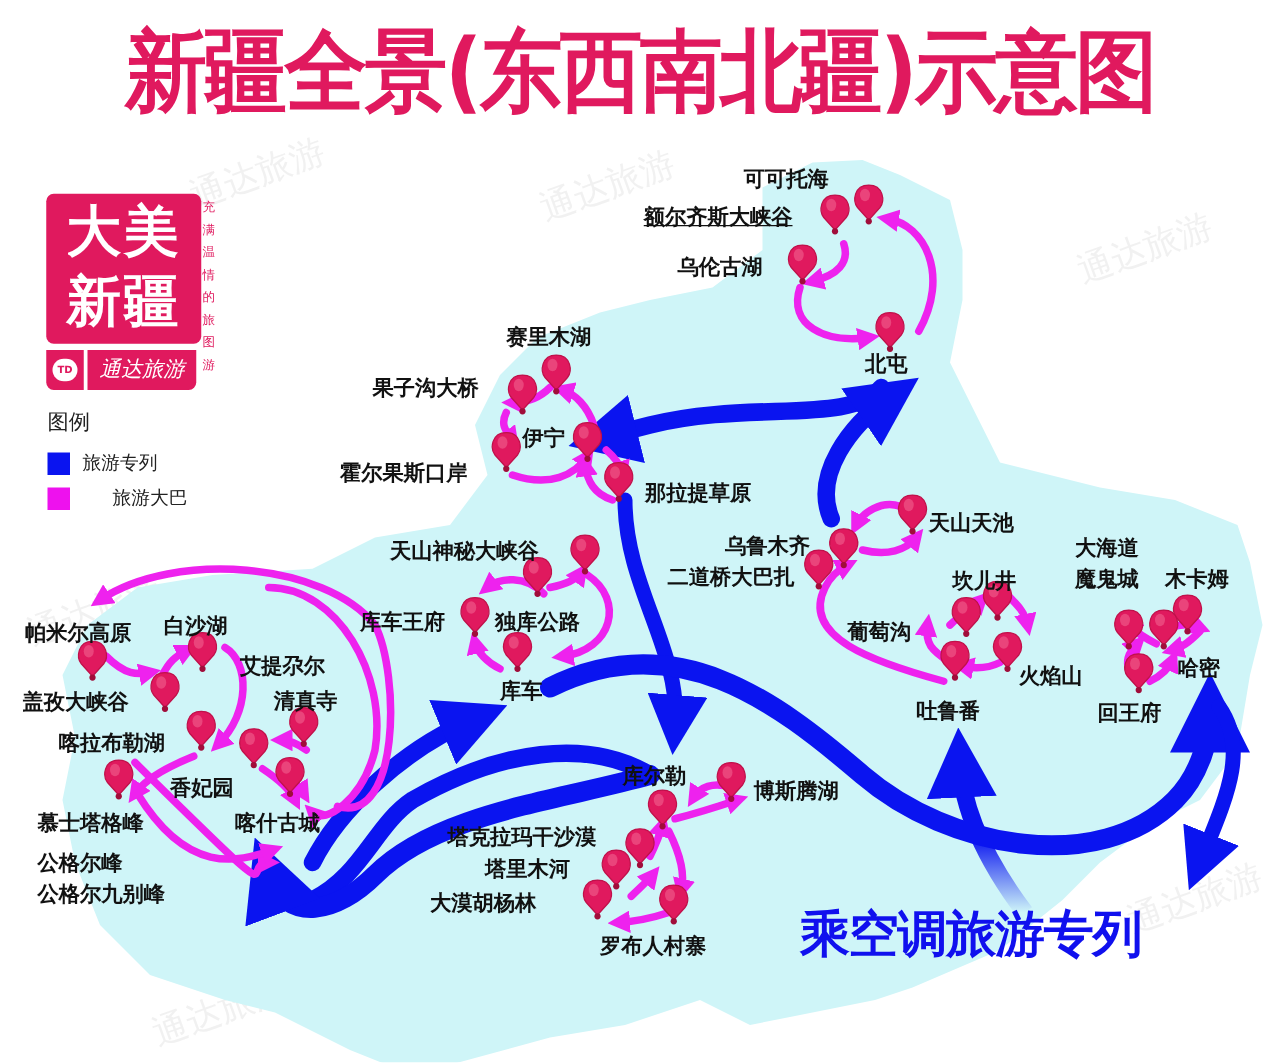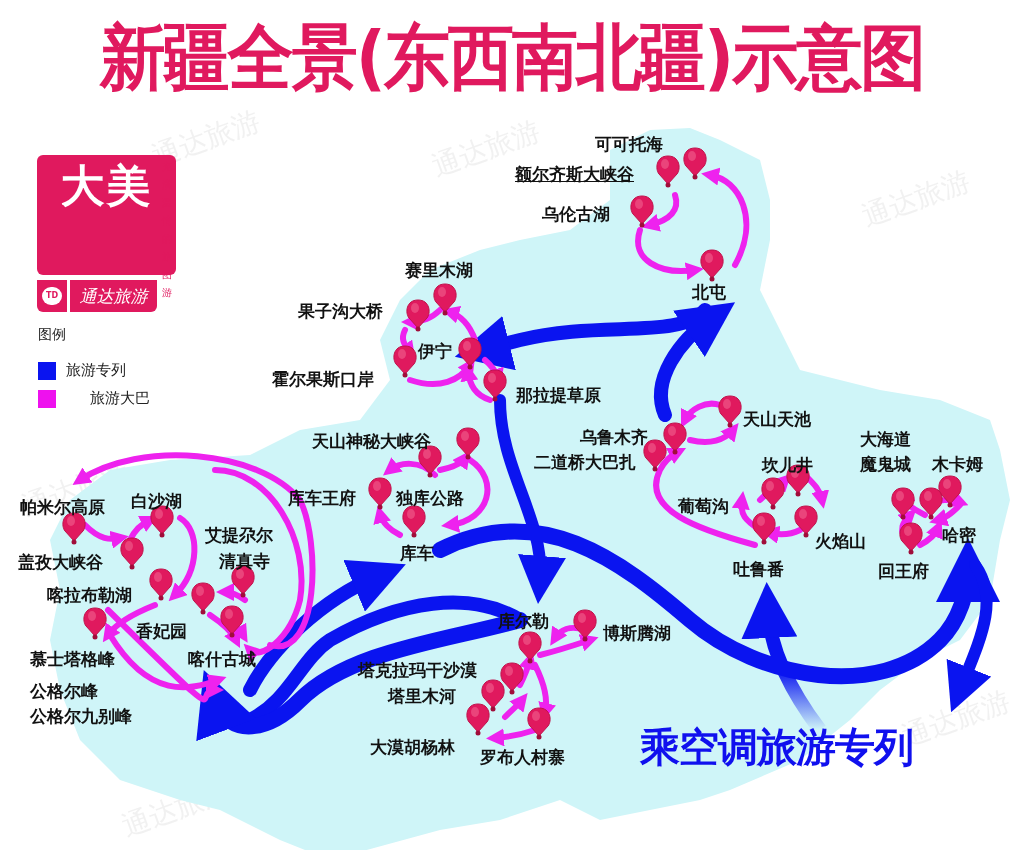--- a/index.html
+++ b/index.html
@@ -1,26 +1,26 @@
 <!DOCTYPE html>
 <html><head>
 <meta charset="utf-8">
 <style>
   html, body { margin:0; padding:0; background:#ffffff; }
   body { width:1024px; height:850px; position:relative; overflow:hidden; font-family:"DejaVu Sans", sans-serif; }
   .title { position:absolute; left:0; top:18px; width:1024px; text-align:center; font-size:66px; font-weight:bold; color:#e0195e; letter-spacing:-2px; line-height:80px; transform:scaleY(1.08); }
   .map-svg { position:absolute; left:0; top:0; }
-  .logo { position:absolute; left:37px; top:155px; width:139px; height:120px; background:#e0195e; border-radius:6px; color:#fff; font-size:44px; font-weight:bold; line-height:50px; text-align:center; }
+  .logo { position:absolute; left:37px; top:155px; width:124px; height:120px; background:#e0195e; border-radius:6px; color:#fff; font-size:44px; font-weight:bold; line-height:50px; text-align:center; }
   .logo .row { display:block; letter-spacing:2px; margin-top:6px; }
   .logo-bar { position:absolute; left:37px; top:280px; width:120px; height:32px; }
   .logo-bar .icon { position:absolute; left:0; top:0; width:30px; height:32px; background:#e0195e; border-radius:0 0 0 6px; }
   .logo-bar .icon::after { content:"TD"; position:absolute; left:5px; top:7px; width:20px; height:18px; background:#fff; border-radius:9px; color:#e0195e; font-size:8px; font-weight:bold; text-align:center; line-height:18px; }
   .logo-bar .brand { position:absolute; left:33px; top:0; width:87px; height:32px; background:#e0195e; border-radius:0 0 6px 0; color:#fff; font-size:17px; font-style:italic; text-align:center; line-height:32px; }
   .slogan { position:absolute; left:162px; top:158px; width:14px; font-size:10px; color:#e0195e; line-height:18px; word-break:break-all; }
-  .legend-title { position:absolute; left:38px; top:326px; font-size:14px; color:#222; }
+  .legend-title { position:absolute; left:38px; top:326px; font-size:17px; color:#222; }
   .legend-item { position:absolute; left:38px; font-size:15px; color:#222; display:flex; align-items:center; }
   .legend-item .sw { width:18px; height:18px; margin-right:10px; }
   .lbl { position:absolute; font-size:17px; font-weight:bold; color:#111; white-space:nowrap; line-height:22px; }
   .big-blue { position:absolute; left:640px; top:720px; font-size:40px; font-weight:bold; color:#1010ee; letter-spacing:-1px; white-space:nowrap; }
   .wm { position:absolute; font-size:28px; color:rgba(180,180,180,0.18); transform:rotate(-20deg); white-space:nowrap; pointer-events:none; }
 </style>
 </head>
 <body>
 
 <div class="wm" style="left:150px;top:120px;">通达旅游</div>
@@ -148,20 +148,21 @@
     <use href="#pin" x="950" y="498"></use>
     <use href="#pin" x="931" y="510"></use>
     <use href="#pin" x="911" y="545"></use>
   </g>
 </svg>
 
 <div class="title">新疆全景(东西南北疆)示意图</div>
 
 <div class="logo">
   <span class="row">大美</span>
+  <span class="row">新疆</span>
 </div>
 <div class="logo-bar">
   <div class="icon"></div>
   <div class="brand">通达旅游</div>
 </div>
 <div class="slogan">充满温情的旅图游</div>
 
 <div class="legend-title">图例</div>
 <div class="legend-item" style="top:361px;">
   <span class="sw" style="background:#0a14f0;"></span>
@@ -184,33 +185,33 @@
 <div class="lbl" style="left:580px;top:426px;">乌鲁木齐</div>
 <div class="lbl" style="left:534px;top:451px;text-align:right;">二道桥大巴扎</div>
 <div class="lbl" style="left:743px;top:408px;">天山天池</div>
 <div class="lbl" style="left:312px;top:432px;font-family:Liberation Mono, monospace;">天山神秘大峡谷</div>
 <div class="lbl" style="left:288px;top:487px;">库车王府</div>
 <div class="lbl" style="left:396px;top:487px;">独库公路</div>
 <div class="lbl" style="left:400px;top:542px;">库车</div>
 <div class="lbl" style="left:20px;top:496px;">帕米尔高原</div>
 <div class="lbl" style="left:131px;top:490px;">白沙湖</div>
 <div class="lbl" style="left:18px;top:551px;">盖孜大峡谷</div>
-<div class="lbl" style="left:205px;top:524px;">艾提尕尔</div>
+<div class="lbl" style="left:192px;top:524px;font-family:Liberation Mono, monospace;">艾提尕尔</div>
 <div class="lbl" style="left:219px;top:550px;">清真寺</div>
 <div class="lbl" style="left:47px;top:584px;">喀拉布勒湖</div>
 <div class="lbl" style="left:136px;top:620px;">香妃园</div>
 <div class="lbl" style="left:30px;top:648px;">慕士塔格峰</div>
 <div class="lbl" style="left:188px;top:648px;">喀什古城</div>
 <div class="lbl" style="left:30px;top:680px;">公格尔峰</div>
 <div class="lbl" style="left:30px;top:705px;">公格尔九别峰</div>
 <div class="lbl" style="left:498px;top:610px;">库尔勒</div>
 <div class="lbl" style="left:603px;top:622px;">博斯腾湖</div>
 <div class="lbl" style="left:358px;top:659px;">塔克拉玛干沙漠</div>
 <div class="lbl" style="left:388px;top:685px;">塔里木河</div>
-<div class="lbl" style="left:370px;top:712px;margin-top:24px;">大漠胡杨林</div>
+<div class="lbl" style="left:344px;top:712px;">大漠胡杨林</div>
 <div class="lbl" style="left:480px;top:746px;">罗布人村寨</div>
 <div class="lbl" style="left:678px;top:495px;">葡萄沟</div>
 <div class="lbl" style="left:762px;top:454px;">坎儿井</div>
 <div class="lbl" style="left:815px;top:530px;">火焰山</div>
 <div class="lbl" style="left:733px;top:558px;">吐鲁番</div>
 <div class="lbl" style="left:860px;top:428px;">大海道</div>
 <div class="lbl" style="left:860px;top:453px;">魔鬼城</div>
 <div class="lbl" style="left:932px;top:453px;">木卡姆</div>
 <div class="lbl" style="left:942px;top:524px;">哈密</div>
 <div class="lbl" style="left:878px;top:560px;">回王府</div>

